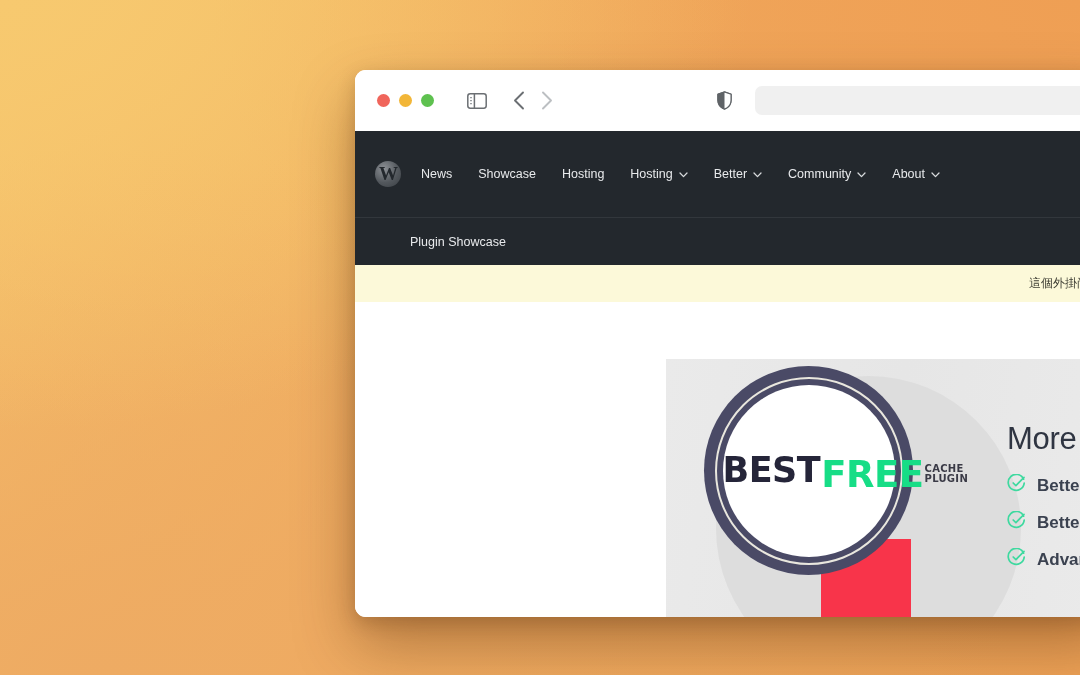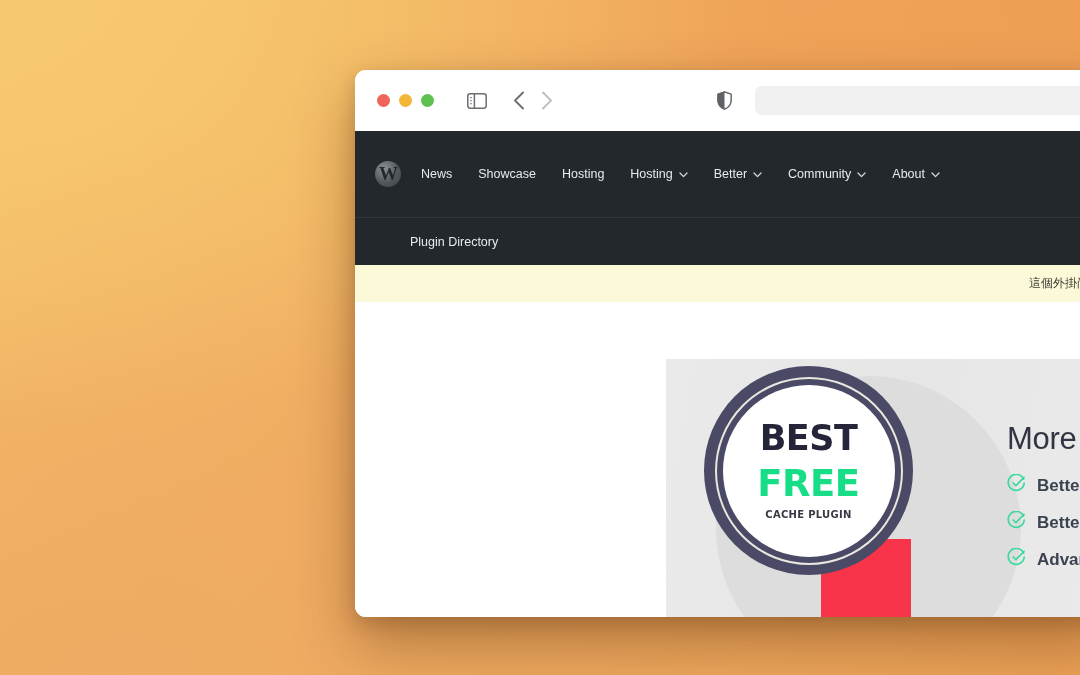--- a/index.html
+++ b/index.html
@@ -224,23 +224,21 @@
     width: 188px; height: 188px;
     border-radius: 50%;
     border: 2px solid #e9e7de;
     display: flex; align-items: center; justify-content: center;
   }
   .badge-face {
     width: 172px; height: 172px;
     border-radius: 50%;
     background: #ffffff;
     display: flex;
-    flex-direction: column;
-    align-items: center;
-    justify-content: center;
+    align-items: center;
     gap: 1px;
   }
   .badge-best {
     font-family: "DejaVu Sans", sans-serif;
     font-weight: bold;
     font-size: 35px;
     line-height: 1;
     color: #252539;
     letter-spacing: -0.5px;
   }
@@ -385,21 +383,21 @@
           <svg width="9" height="6" viewBox="0 0 9 6" fill="none">
               <polyline points="1,1 4.5,4.6 8,1" stroke="#d6d9db" stroke-width="1.3" stroke-linecap="round" stroke-linejoin="round"></polyline>
             </svg>
         </span>
       </span>
 
     </nav>
   </div>
 
   <div class="wp-subheader">
-    <span class="crumb">Plugin Directory</span>
+    <span class="crumb">Plugin Showcase</span>
   </div>
 
   <div class="notice">
     <span class="notice-text">這個外掛尚無繁體中文本地化版本</span>
   </div>
 
   <div class="content">
 
 
     <div class="banner">

